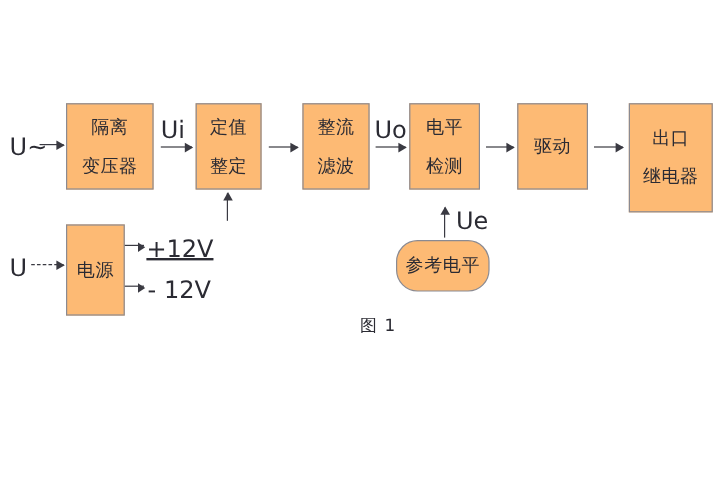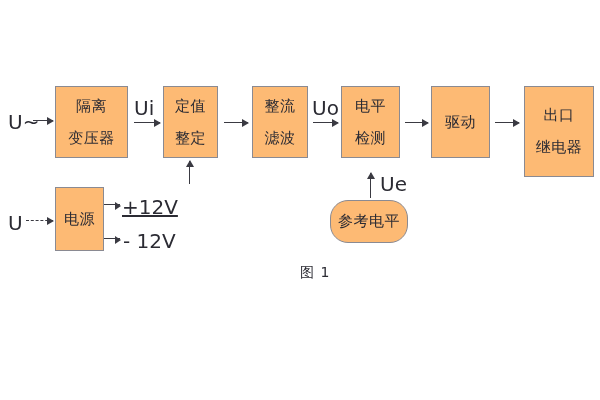--- a/index.html
+++ b/index.html
@@ -168,21 +168,21 @@
   <div class="arr-h" style="left:495px; top:122px; width:24px;"></div>
 
   <div class="box" style="left:524px; top:86px; width:70px; height:91px;">
     <span class="ln">出口</span>
     <span class="ln">继电器</span>
   </div>
 
   <div class="lbl" style="left:8px; top:213px;">U</div>
   <div class="arr-h-dash" style="left:26px; top:220px; width:27px;"></div>
 
-  <div class="box" style="left:55px; top:187px; width:49px; height:64px;">
+  <div class="box" style="left:55px; top:187px; width:49px; height:76px;">
     <span class="ln">电源</span>
   </div>
 
   <div class="tick" style="left:104px; top:204px; width:16px;"></div>
   <div class="lbl" style="left:122px; top:197px;text-decoration:underline;">+12V</div>
 
   <div class="tick" style="left:104px; top:238px; width:16px;"></div>
   <div class="lbl" style="left:123px; top:231px;">- 12V</div>
 
 

